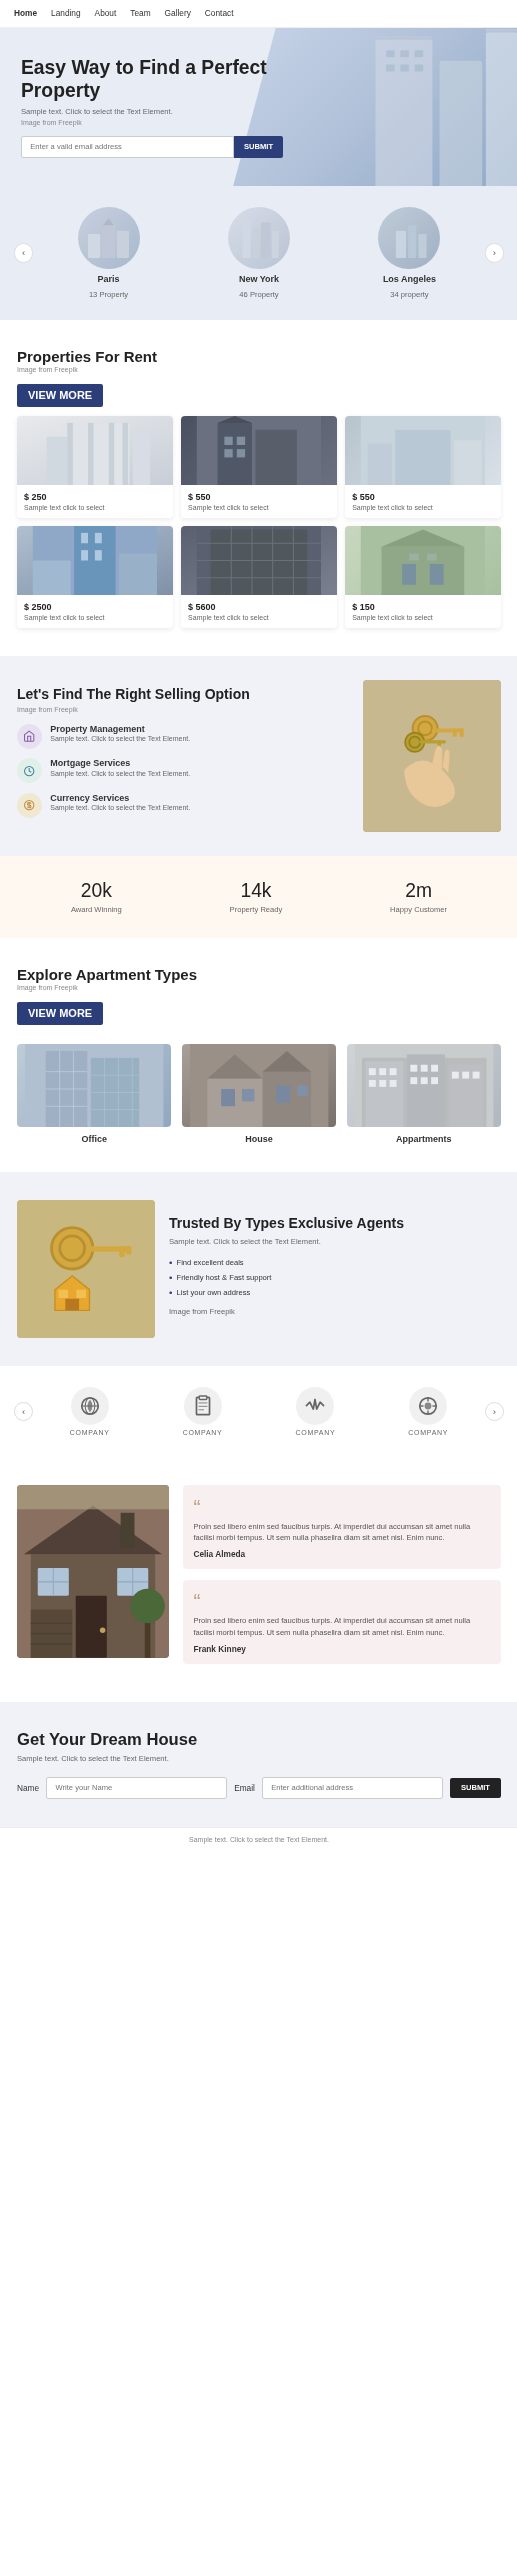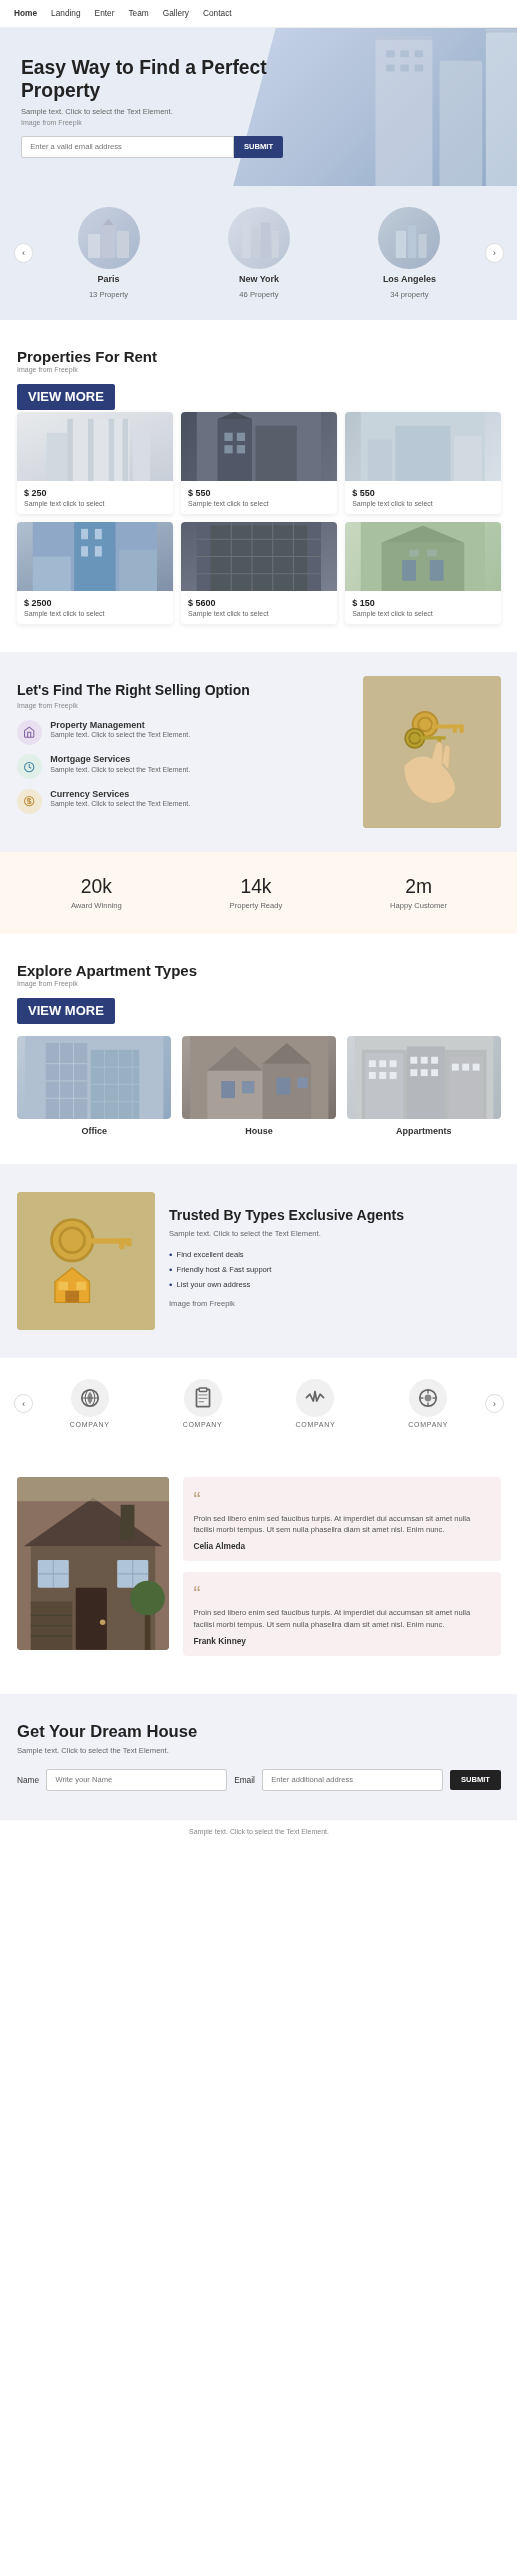--- a/index.html
+++ b/index.html
@@ -32,21 +32,21 @@
     .city-circle.newyork { background: linear-gradient(135deg, #d8dce8, #b8c4d4); }
     .city-circle.la { background: linear-gradient(135deg, #c0ccd8, #a0b0c4); }
     .city-name { font-size: 9px; font-weight: 600; color: #333; }
     .city-count { font-size: 7.6px; color: #666; }
     
     
     .section { padding: 28px 17px; }
     .section-header { margin-bottom: 10.4px; }
     .section-header h2 { font-size: 15px; font-weight: 700; color: #222; }
     .section-header .img-from { font-size: 7px; color: #888; margin-top: 1.4px; }
-    .view-more-btn { display: inline-block; padding: 5.5px 11px; background: #2c3e7a; color: #fff; font-size: 13px; font-weight: 600; border-radius: 2.1px; cursor: pointer; border: none; margin-bottom: 2px; }
+    .view-more-btn { display: inline-block; padding: 5.5px 11px; background: #2c3e7a; color: #fff; font-size: 11px; font-weight: 600; border-radius: 2.1px; cursor: pointer; border: none; margin-bottom: 9px; }
     
     .prop-grid { display: grid; grid-template-columns: 1fr 1fr 1fr; gap: 8.3px; }
     .prop-card { border-radius: 4.1px; overflow: hidden; box-shadow: 0 1.4px 5.5px rgba(0,0,0,0.08); background: #fff; }
     .prop-img { height: 69px; background: linear-gradient(135deg, #d0d8e0, #b0bcc8); position: relative; overflow: hidden; }
     .prop-img.p1 { background: linear-gradient(160deg, #e8eaec, #c8ced8); }
     .prop-img.p2 { background: linear-gradient(135deg, #4a5060, #6a7080); }
     .prop-img.p3 { background: linear-gradient(135deg, #b8c4cc, #d8e0e8); }
     .prop-img.p4 { background: linear-gradient(160deg, #b0c0d0, #8090a8); }
     .prop-img.p5 { background: linear-gradient(160deg, #5a6070, #7a8090); }
     .prop-img.p6 { background: linear-gradient(135deg, #c8d8c0, #a8c0a0); }
@@ -126,21 +126,21 @@
     
     footer { background: #fff; padding: 8.3px 17px; text-align: center; font-size: 7px; color: #888; border-top: 0.7px solid #eee; }
     
   </style>
 </head>
 <body>
 
 <nav>
   <a href="#" class="active">Home</a>
   <a href="#">Landing</a>
-  <a href="#">Enter</a>
+  <a href="#">About</a>
   <a href="#">Team</a>
   <a href="#">Gallery</a>
   <a href="#">Contact</a>
 </nav>
 
 <section class="hero">
   <div class="hero-bg">
     
     <svg width="100%" height="100%" viewBox="0 0 400 250" preserveAspectRatio="xMidYMid slice" style="opacity:0.6">
       <rect x="200" y="30" width="80" height="220" fill="#d0d8e4" rx="3"></rect>

